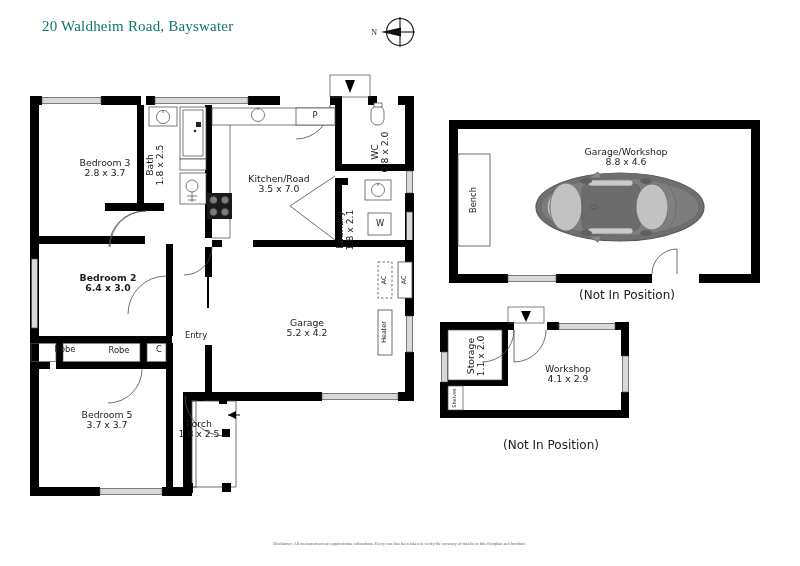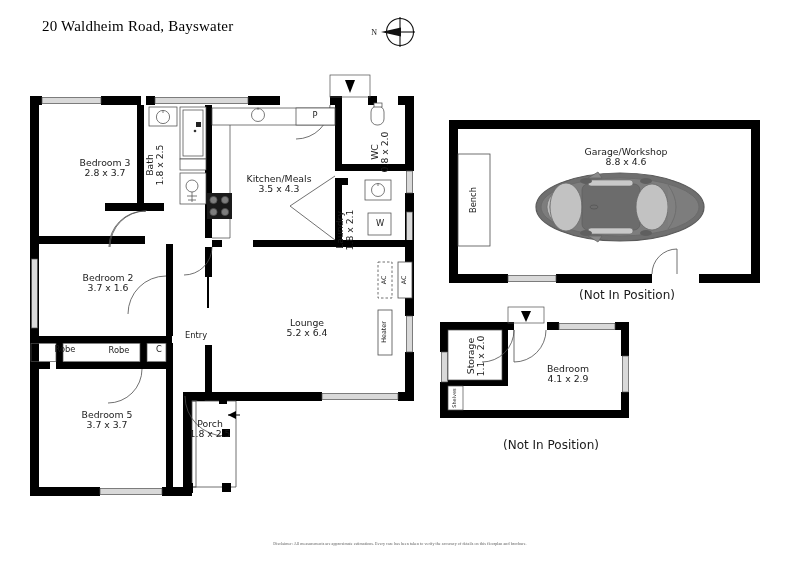--- a/index.html
+++ b/index.html
@@ -5,21 +5,21 @@
   html,body{margin:0;padding:0;}
   body{
     width:800px;height:566px;background:#ffffff;
     font-family:"DejaVu Sans",sans-serif;
     position:relative;overflow:hidden;
   }
   .plan{position:absolute;left:0;top:0;width:800px;height:566px;}
   #title{
     position:absolute;left:42px;top:18px;
     font-family:"Liberation Serif",serif;
-    font-size:15px;color:#000000;letter-spacing:.2px;white-space:nowrap;
+    font-size:15px;color:#0f766e;letter-spacing:.2px;white-space:nowrap;
   }
   #disclaimer{
     position:absolute;left:0;top:541px;width:800px;text-align:center;
     font-family:"Liberation Serif",serif;
     font-size:4.1px;color:#5a5a5a;letter-spacing:.05px;
   }
   .lbl{
     position:absolute;text-align:center;color:#1a1a1a;
     font-family:"DejaVu Sans",sans-serif;
     line-height:1.12;white-space:nowrap;
@@ -291,41 +291,41 @@
   </g>
 </svg>
 
 <div>
 
   <div class="lbl rm ctr" style="left:105px;top:168px;">
     <div>Bedroom 3</div>
     <div class="dim">2.8 x 3.7</div>
   </div>
 
-  <div class="lbl rm ctr" style="left:108px;top:283px;">
+  <div class="lbl rm ctr" style="left:108px;top:283px;font-weight:bold;">
     <div>Bedroom 2</div>
-    <div class="dim">3.7 x 1.6</div>
+    <div class="dim">6.4 x 3.0</div>
   </div>
 
   <div class="lbl rm ctr" style="left:107px;top:420px;">
     <div>Bedroom 5</div>
     <div class="dim">3.7 x 3.7</div>
   </div>
 
   <div class="lbl rm ctr" style="left:279px;top:184px;">
-    <div>Kitchen/Meals</div>
-    <div class="dim">3.5 x 4.3</div>
+    <div>Kitchen/Road</div>
+    <div class="dim">3.5 x 7.0</div>
   </div>
 
   <div class="lbl rm ctr" style="left:307px;top:328px;">
-    <div>Lounge</div>
-    <div class="dim">5.2 x 6.4</div>
-  </div>
-
-  <div class="lbl rm ctr" style="left:210px;top:429px;">
+    <div>Garage</div>
+    <div class="dim">5.2 x 4.2</div>
+  </div>
+
+  <div class="lbl rm ctr" style="left:199px;top:429px;">
     <div>Porch</div>
     <div class="dim">1.8 x 2.5</div>
   </div>
 
   <div class="lbl rm vert" style="left:155px;top:165px;">
     <div>Bath</div>
     <div class="dim">1.8 x 2.5</div>
   </div>
 
   <div class="lbl rm vert" style="left:380px;top:152px;">
@@ -349,21 +349,21 @@
   <div class="lbl tiny vert" style="left:385px;top:332px;">Heater</div>
 
   <div class="lbl rm ctr" style="left:626px;top:157px;">
     <div>Garage/Workshop</div>
     <div class="dim">8.8 x 4.6</div>
   </div>
   <div class="lbl sm vert" style="left:474px;top:200px;">Bench</div>
   <div class="lbl notinpos ctr" style="left:627px;top:296px;">(Not In Position)</div>
 
   <div class="lbl rm ctr" style="left:568px;top:374px;">
-    <div>Bedroom</div>
+    <div>Workshop</div>
     <div class="dim">4.1 x 2.9</div>
   </div>
   <div class="lbl rm vert" style="left:476px;top:356px;">
     <div>Storage</div>
     <div class="dim">1.1 x 2.0</div>
   </div>
   <div class="lbl vert" style="left:455px;top:398px;font-size:5px;">Shelves</div>
   <div class="lbl notinpos ctr" style="left:551px;top:446px;">(Not In Position)</div>
 </div>
 

